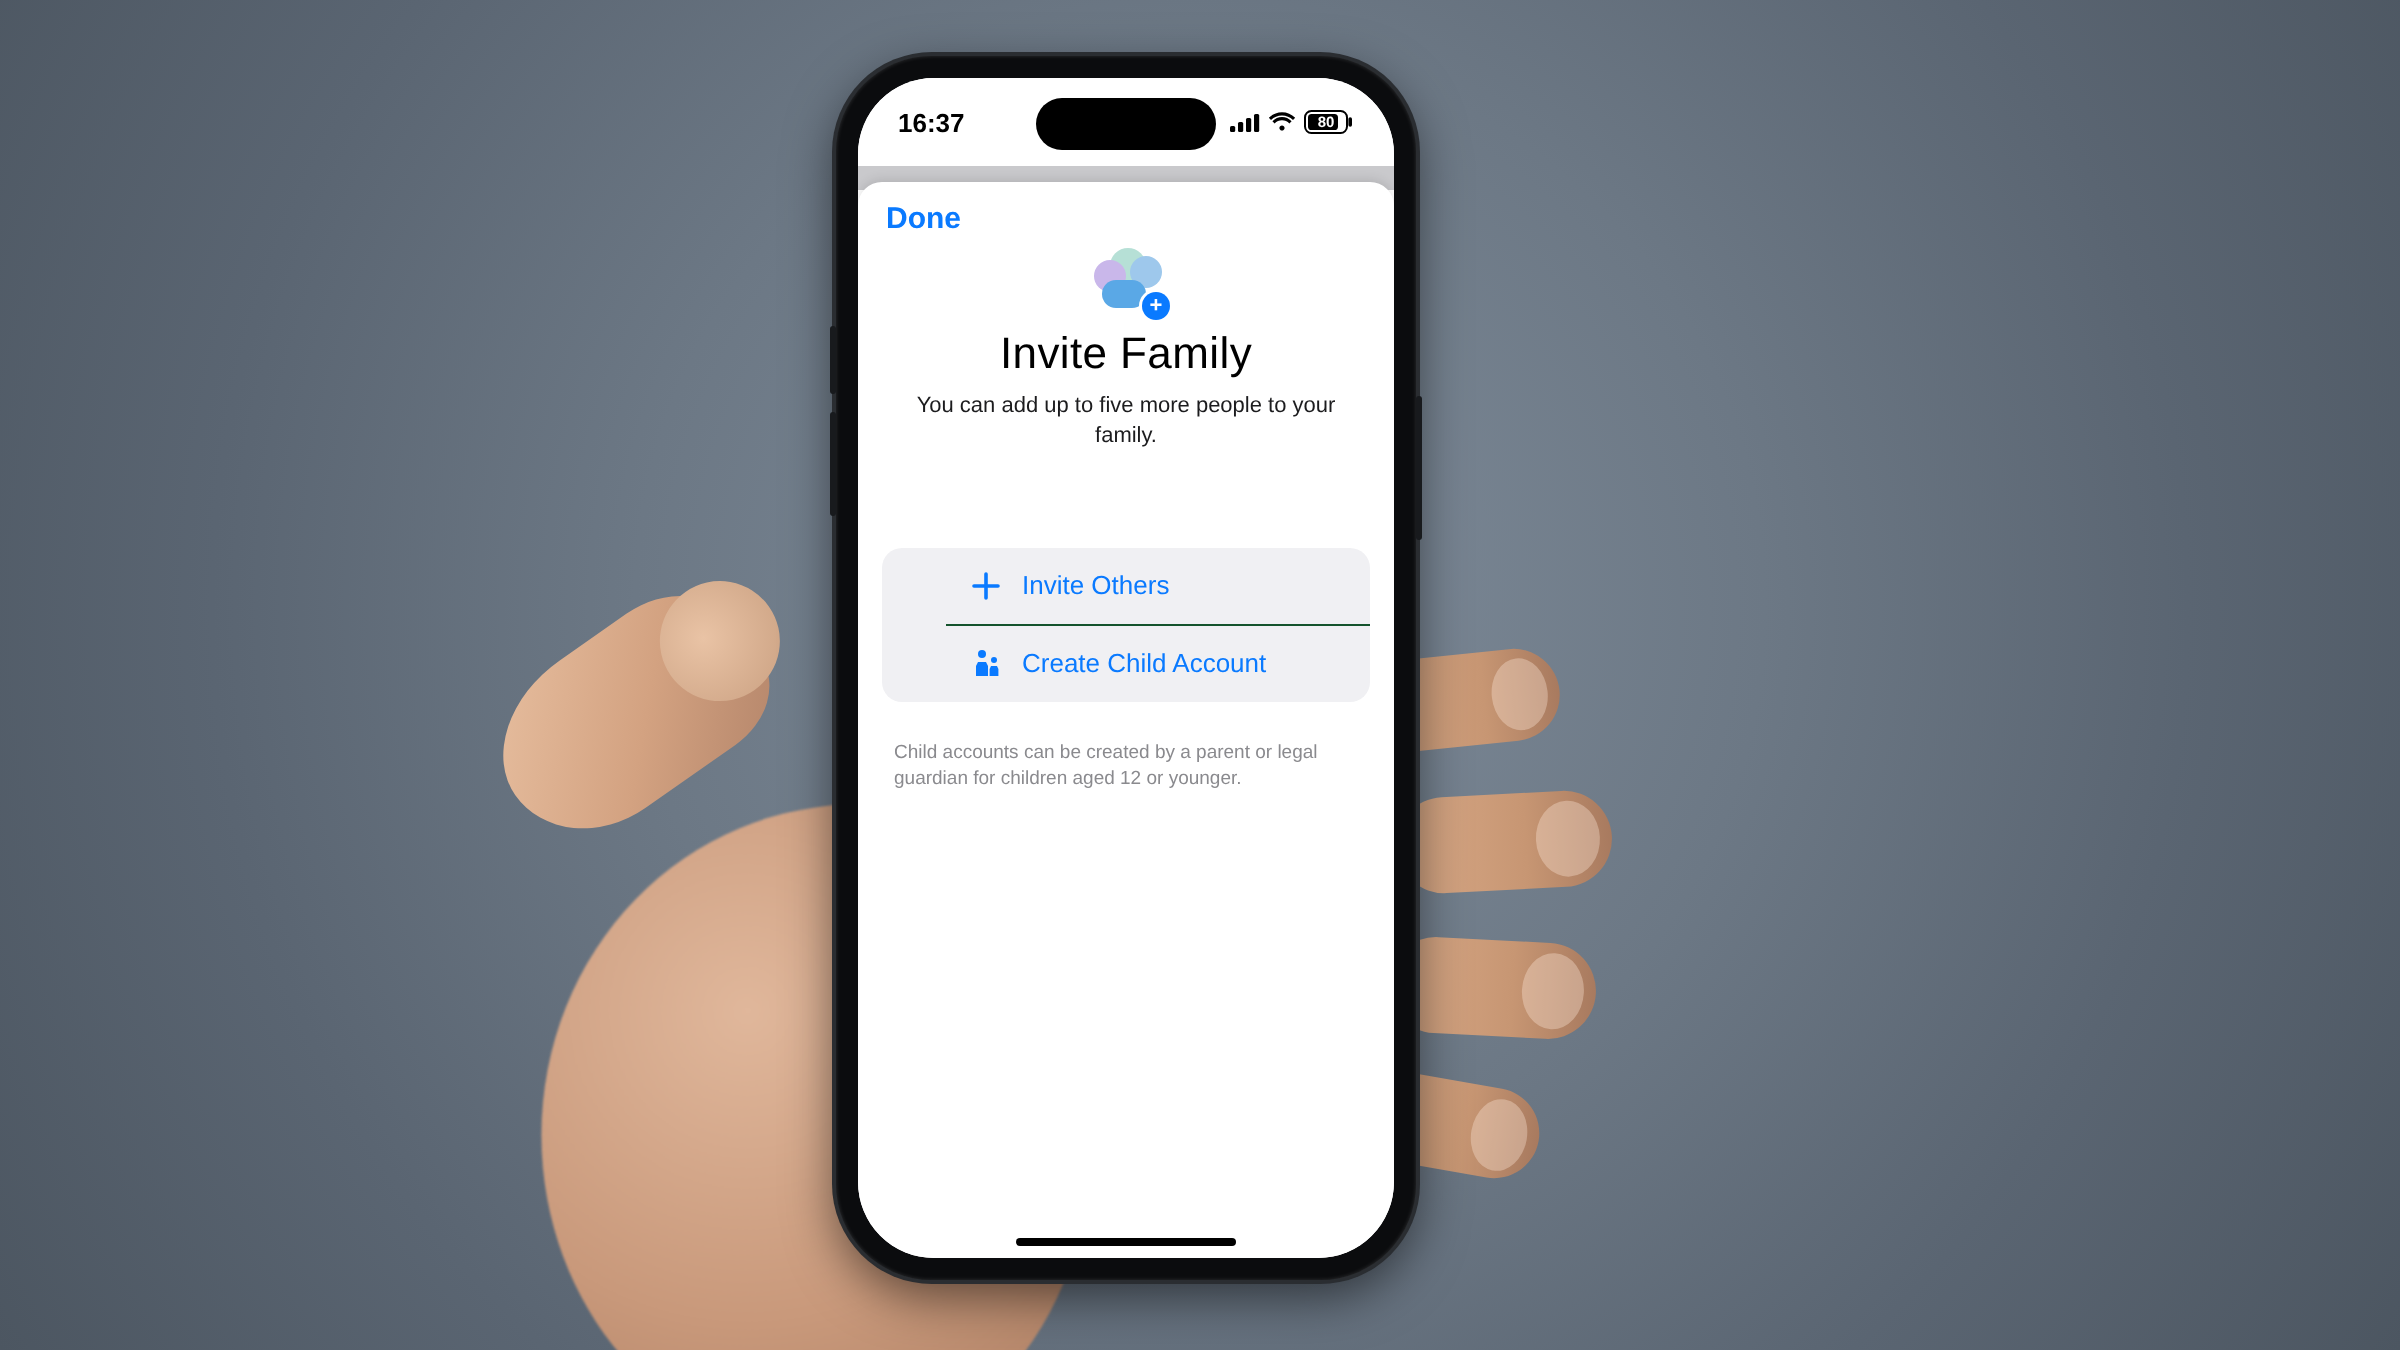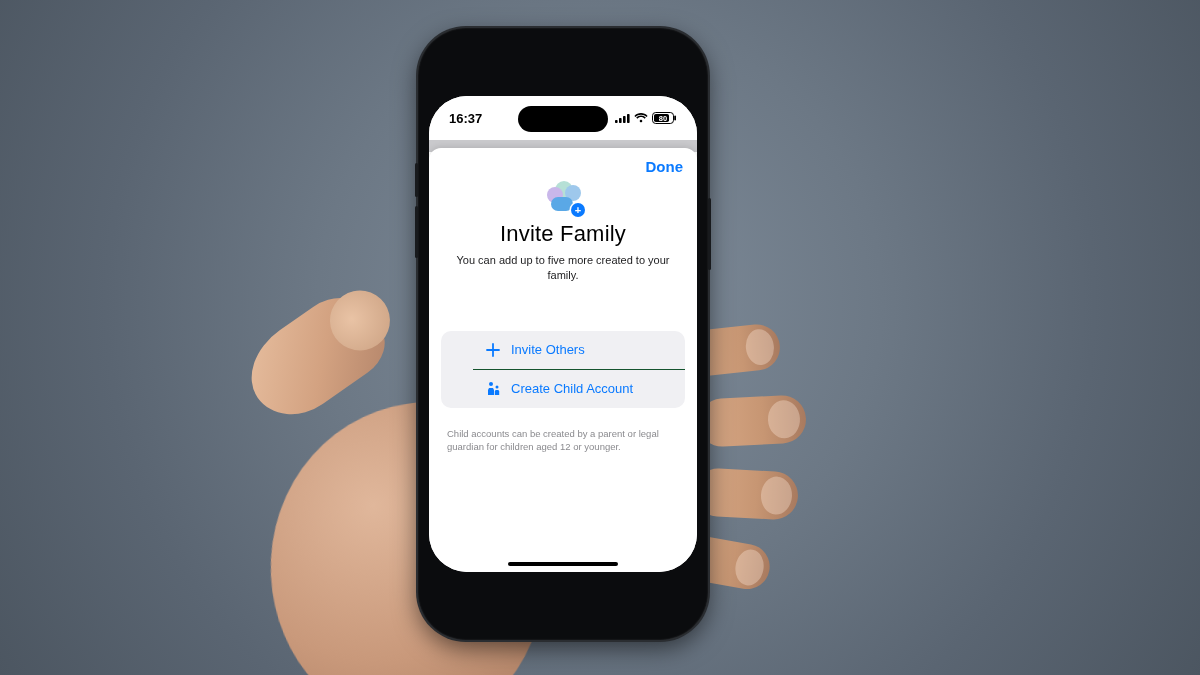--- a/index.html
+++ b/index.html
@@ -100,21 +100,21 @@
     background: #181a1d;
     border-radius: 3px;
   }
   .vol1 { left: -3px; top: 135px; width: 3px; height: 34px; }
   .vol2 { left: -3px; top: 178px; width: 3px; height: 52px; }
   .pwr  { right: -3px; top: 170px; width: 3px; height: 72px; }
 
   .screen {
     position: relative;
     width: 268px;
-    height: 476px;
+    height: 590px;
     background: #ffffff;
     border-radius: 38px;
     overflow: hidden;
   }
 
   
   .island {
     position: absolute;
     top: 10px;
     left: 50%;
@@ -170,21 +170,20 @@
     border-top-left-radius: 12px;
     border-top-right-radius: 12px;
     box-shadow: 0 -1px 6px rgba(0,0,0,0.12);
     z-index: 3;
     display: flex;
     flex-direction: column;
   }
 
   .sheet-nav {
     display: flex;
-    justify-content: flex-end;
     padding: 10px 14px 0 14px;
   }
   .done {
     color: #0a7aff;
     font-size: 15px;
     font-weight: 600;
     cursor: pointer;
   }
 
   .hero {
@@ -339,21 +338,21 @@
 
         <div class="hero">
           <div class="hero-icon">
             <div class="blob a"></div>
             <div class="blob b"></div>
             <div class="blob c"></div>
             <div class="blob d"></div>
             <div class="plus-badge">+</div>
           </div>
           <div class="title">Invite Family</div>
-          <div class="subtitle">You can add up to five more created to your family.</div>
+          <div class="subtitle">You can add up to five more people to your family.</div>
         </div>
 
         <div class="list-group">
           <div class="list-row">
             <span class="row-icon">
               <svg width="14" height="14" viewBox="0 0 14 14">
                 <path d="M7 1v12M1 7h12" stroke="#0a7aff" stroke-width="1.8" stroke-linecap="round"></path>
               </svg>
             </span>
             <span>Invite Others</span>

